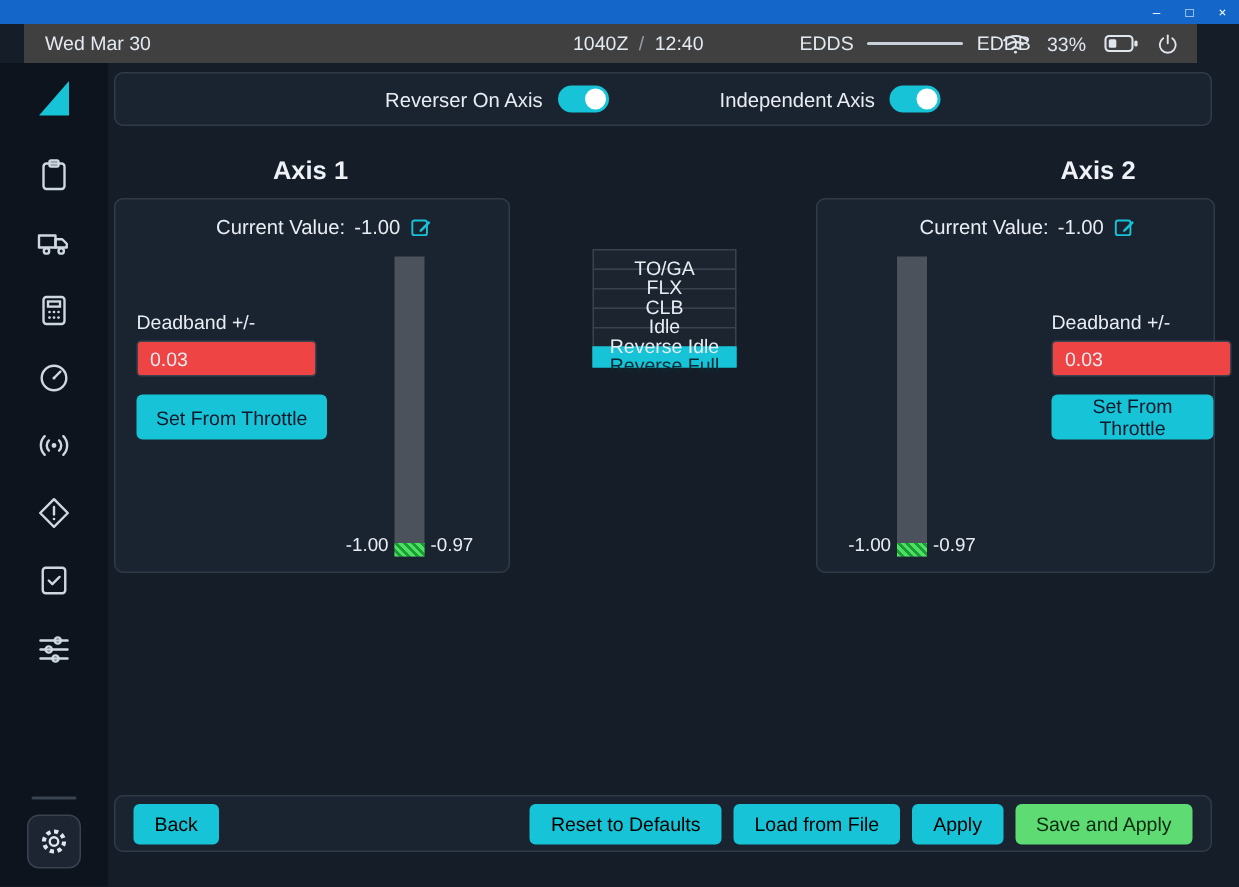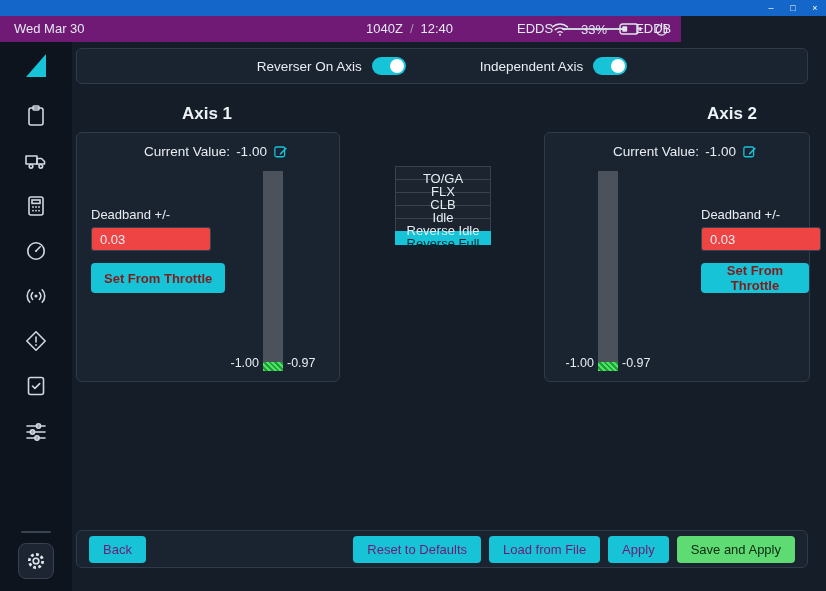--- a/index.html
+++ b/index.html
@@ -15,22 +15,22 @@
     position:absolute; top:0; left:0; width:826px; height:16px;
     background:#1467c9; display:flex; justify-content:flex-end; align-items:center;
   }
   .win-btn {
     width:22px; height:16px; color:#fff; font-size:9px; line-height:16px;
     text-align:center; display:inline-block;
   }
 
   
   .statusbar {
-    position:absolute; top:16px; left:0; width:681px; height:26px;
-    background:#701a75; font-size:13px; color:#e4eaf1;
+    position:absolute; top:16px; left:16px; width:782px; height:26px;
+    background:#404040; font-size:13px; color:#e4eaf1;
   }
   .sb-date { position:absolute; left:14px; top:5px; }
   .sb-time { position:absolute; left:366px; top:5px; display:flex; gap:7px; }
   .sb-time .sep { color:#939dab; }
   .sb-route { position:absolute; left:517px; top:5px; display:flex; align-items:center; gap:9px; }
   .route-line { width:64px; height:2px; background:#c9d1db; border-radius:1px; }
   .sb-right { position:absolute; right:12px; top:0; height:26px; display:flex; align-items:center; gap:12px; color:#dfe6ee; }
   .sb-right svg { display:block; }
 
   
@@ -99,43 +99,43 @@
 
   .deadband-label { position:absolute; top:74px; font-size:13px; }
   .deadband-input {
     position:absolute; top:94px; width:120px; height:24px;
     background:#ef4444; border:1px solid #39434f; border-radius:3px;
     color:#e8edf3; font-size:13px; padding:0 8px;
     font-family:"Liberation Sans","DejaVu Sans",sans-serif;
   }
   .set-btn {
     position:absolute; top:130px; height:30px; padding:0 13px;
-    background:#17c3d6; color:#7f1d1d; border:none; border-radius:4px;
-    font-size:13px; font-weight:700;
+    background:#17c3d6; color:#0f172a; border:none; border-radius:4px;
+    font-size:13px; font-weight:400;
     font-family:"Liberation Sans","DejaVu Sans",sans-serif;
   }
   .a1 .deadband-label, .a1 .deadband-input, .a1 .set-btn { left:14px; }
   .a2 .deadband-label, .a2 .deadband-input, .a2 .set-btn { left:156px; }
 
   .detent-list { position:absolute; left:323px; top:124px; width:96px; }
   .detent-item {
     height:14px; line-height:24px; text-align:center; font-size:13px;
     background:#1b242f; border:1px solid #39434f; margin-top:-1px; color:#e8edf3;
   }
   .detent-item:first-child { margin-top:0; }
   .detent-item.active { background:#17c3d6; color:#0a2a33; font-weight:500; border-color:#17c3d6; }
 
   .footer-bar {
     position:absolute; left:4px; top:488px; width:732px; height:38px;
     display:flex; align-items:center; justify-content:space-between; padding:0 12px;
   }
   .btn-group { display:flex; gap:8px; }
   .btn {
     height:27px; padding:0 14px; border:none; border-radius:4px;
-    background:#17c3d6; color:#701a75; font-size:13px; font-weight:500;
+    background:#17c3d6; color:#000000; font-size:13px; font-weight:500;
     font-family:"Liberation Sans","DejaVu Sans",sans-serif;
   }
   .btn.green { background:#5edb72; color:#0b2a12; }
 </style>
 </head>
 <body>
 
 <div class="app">
 
   <div class="titlebar">

